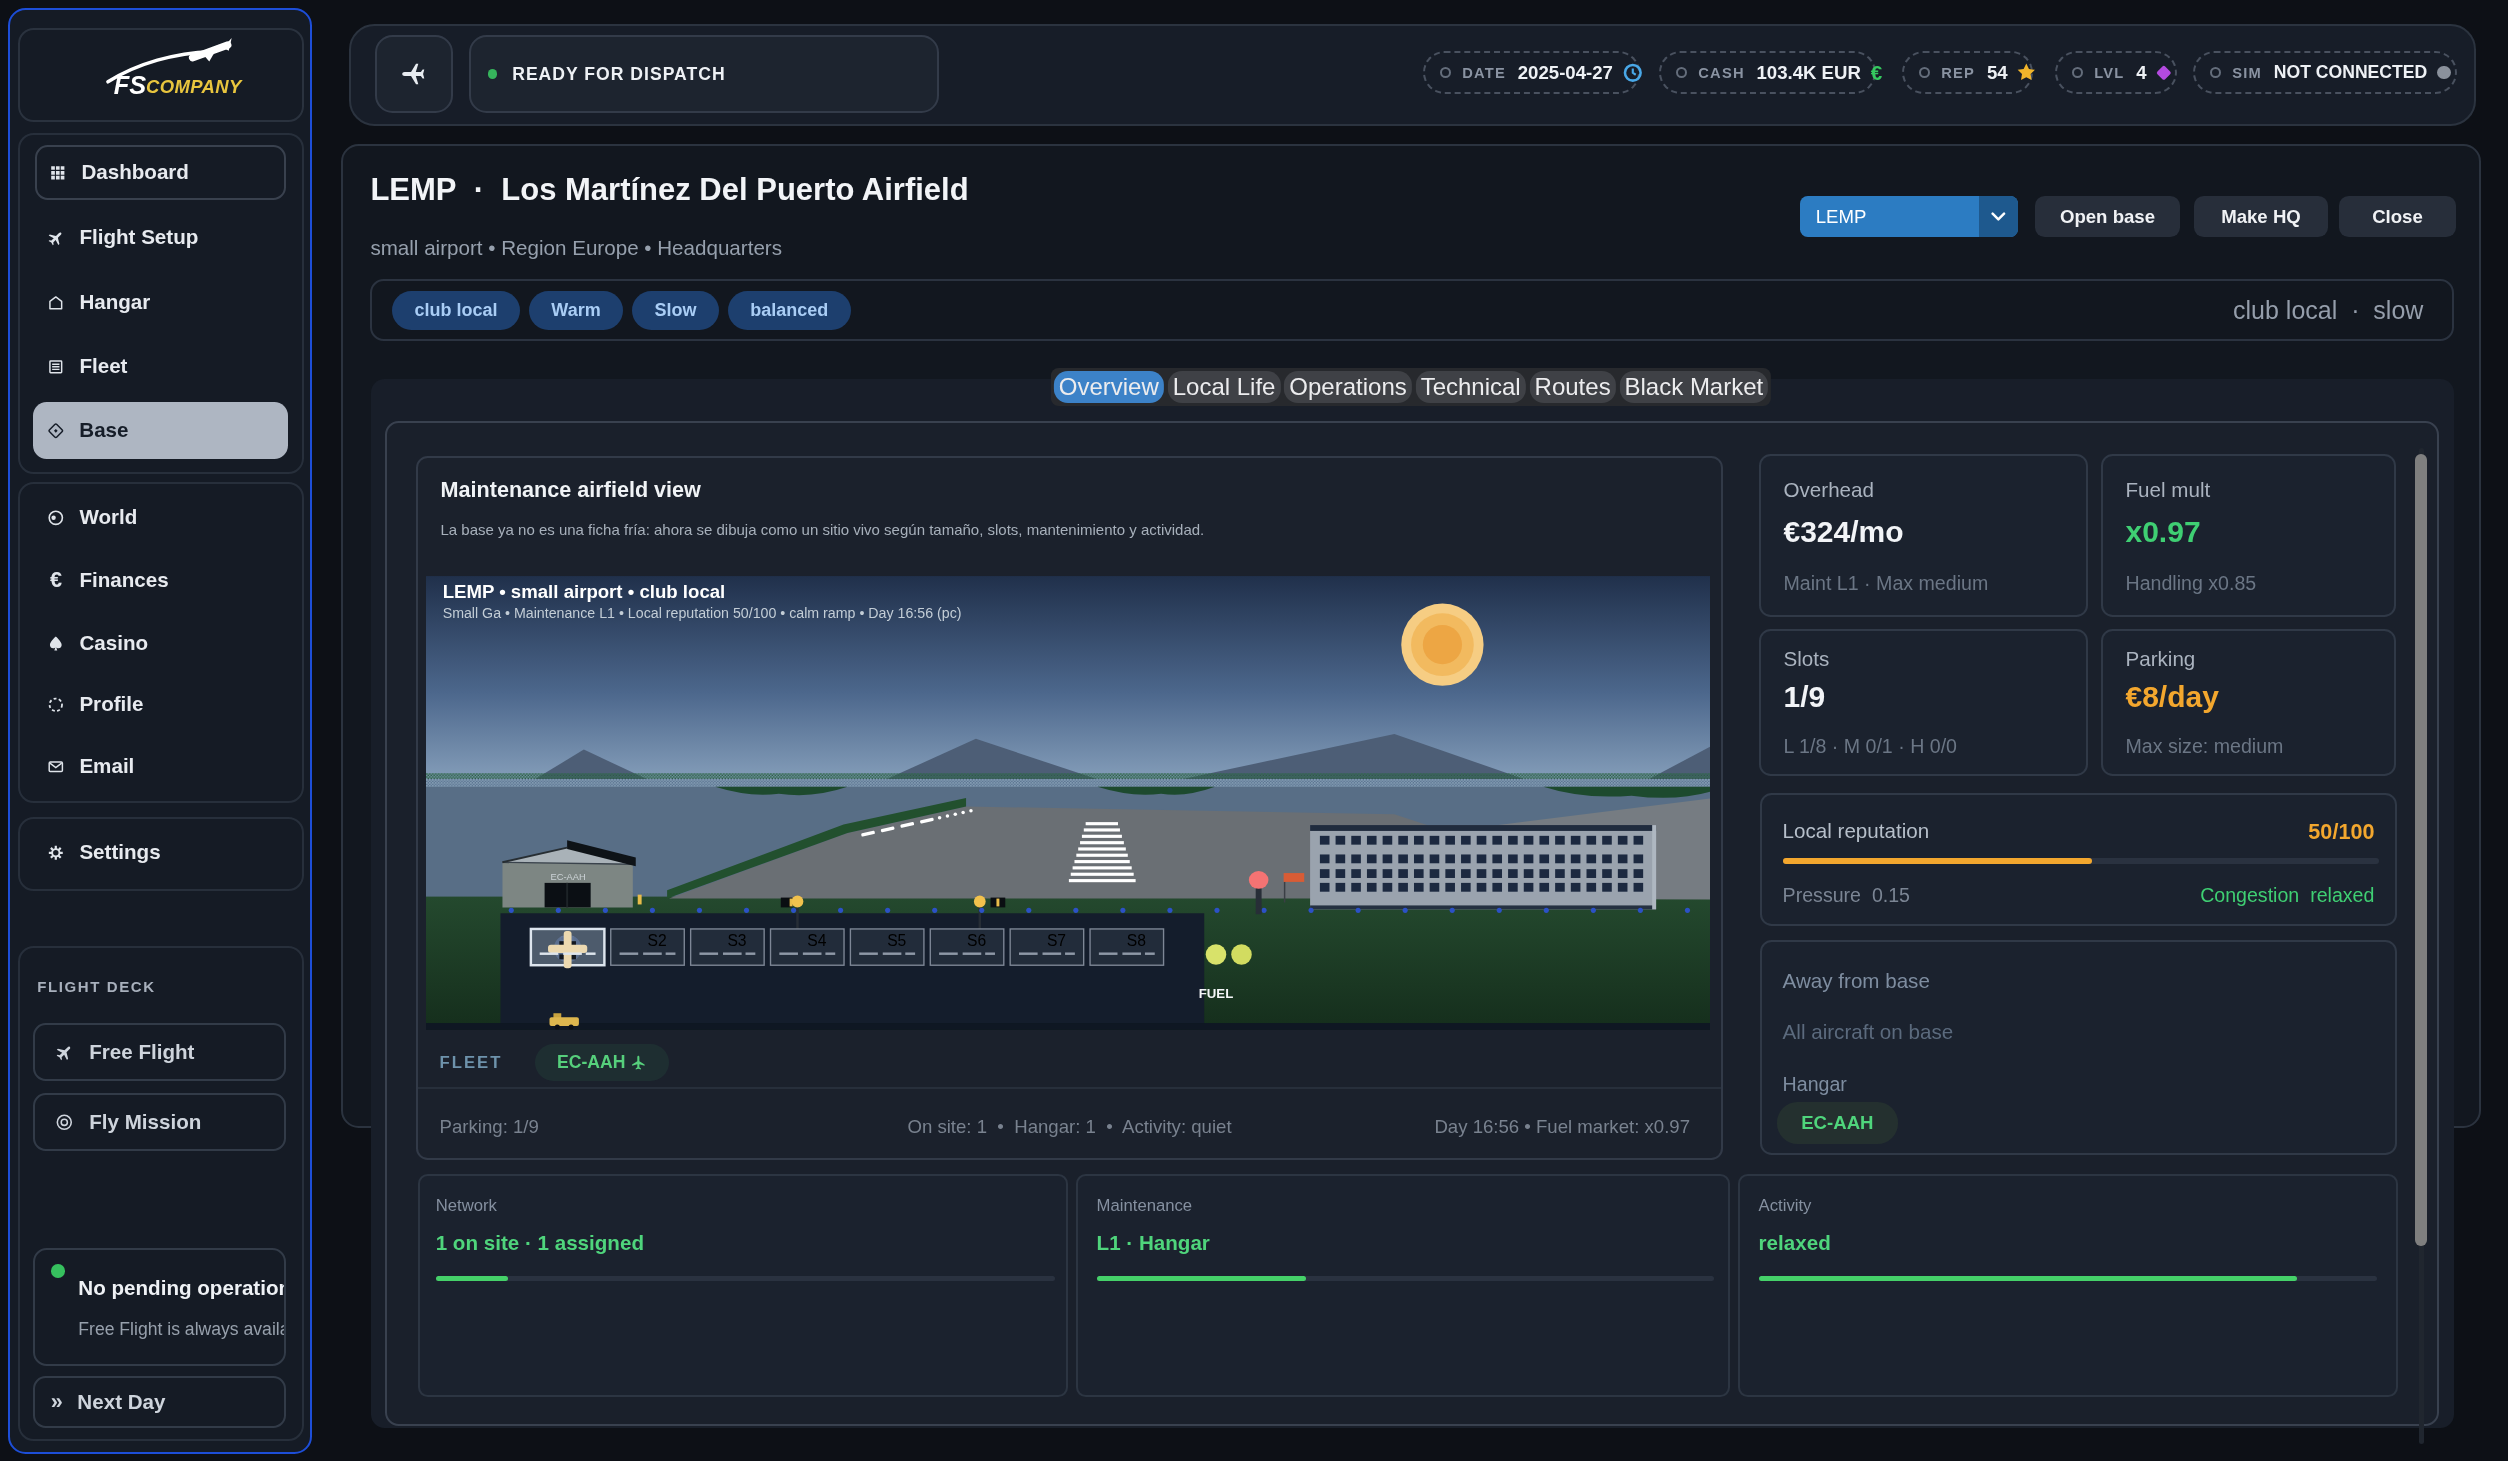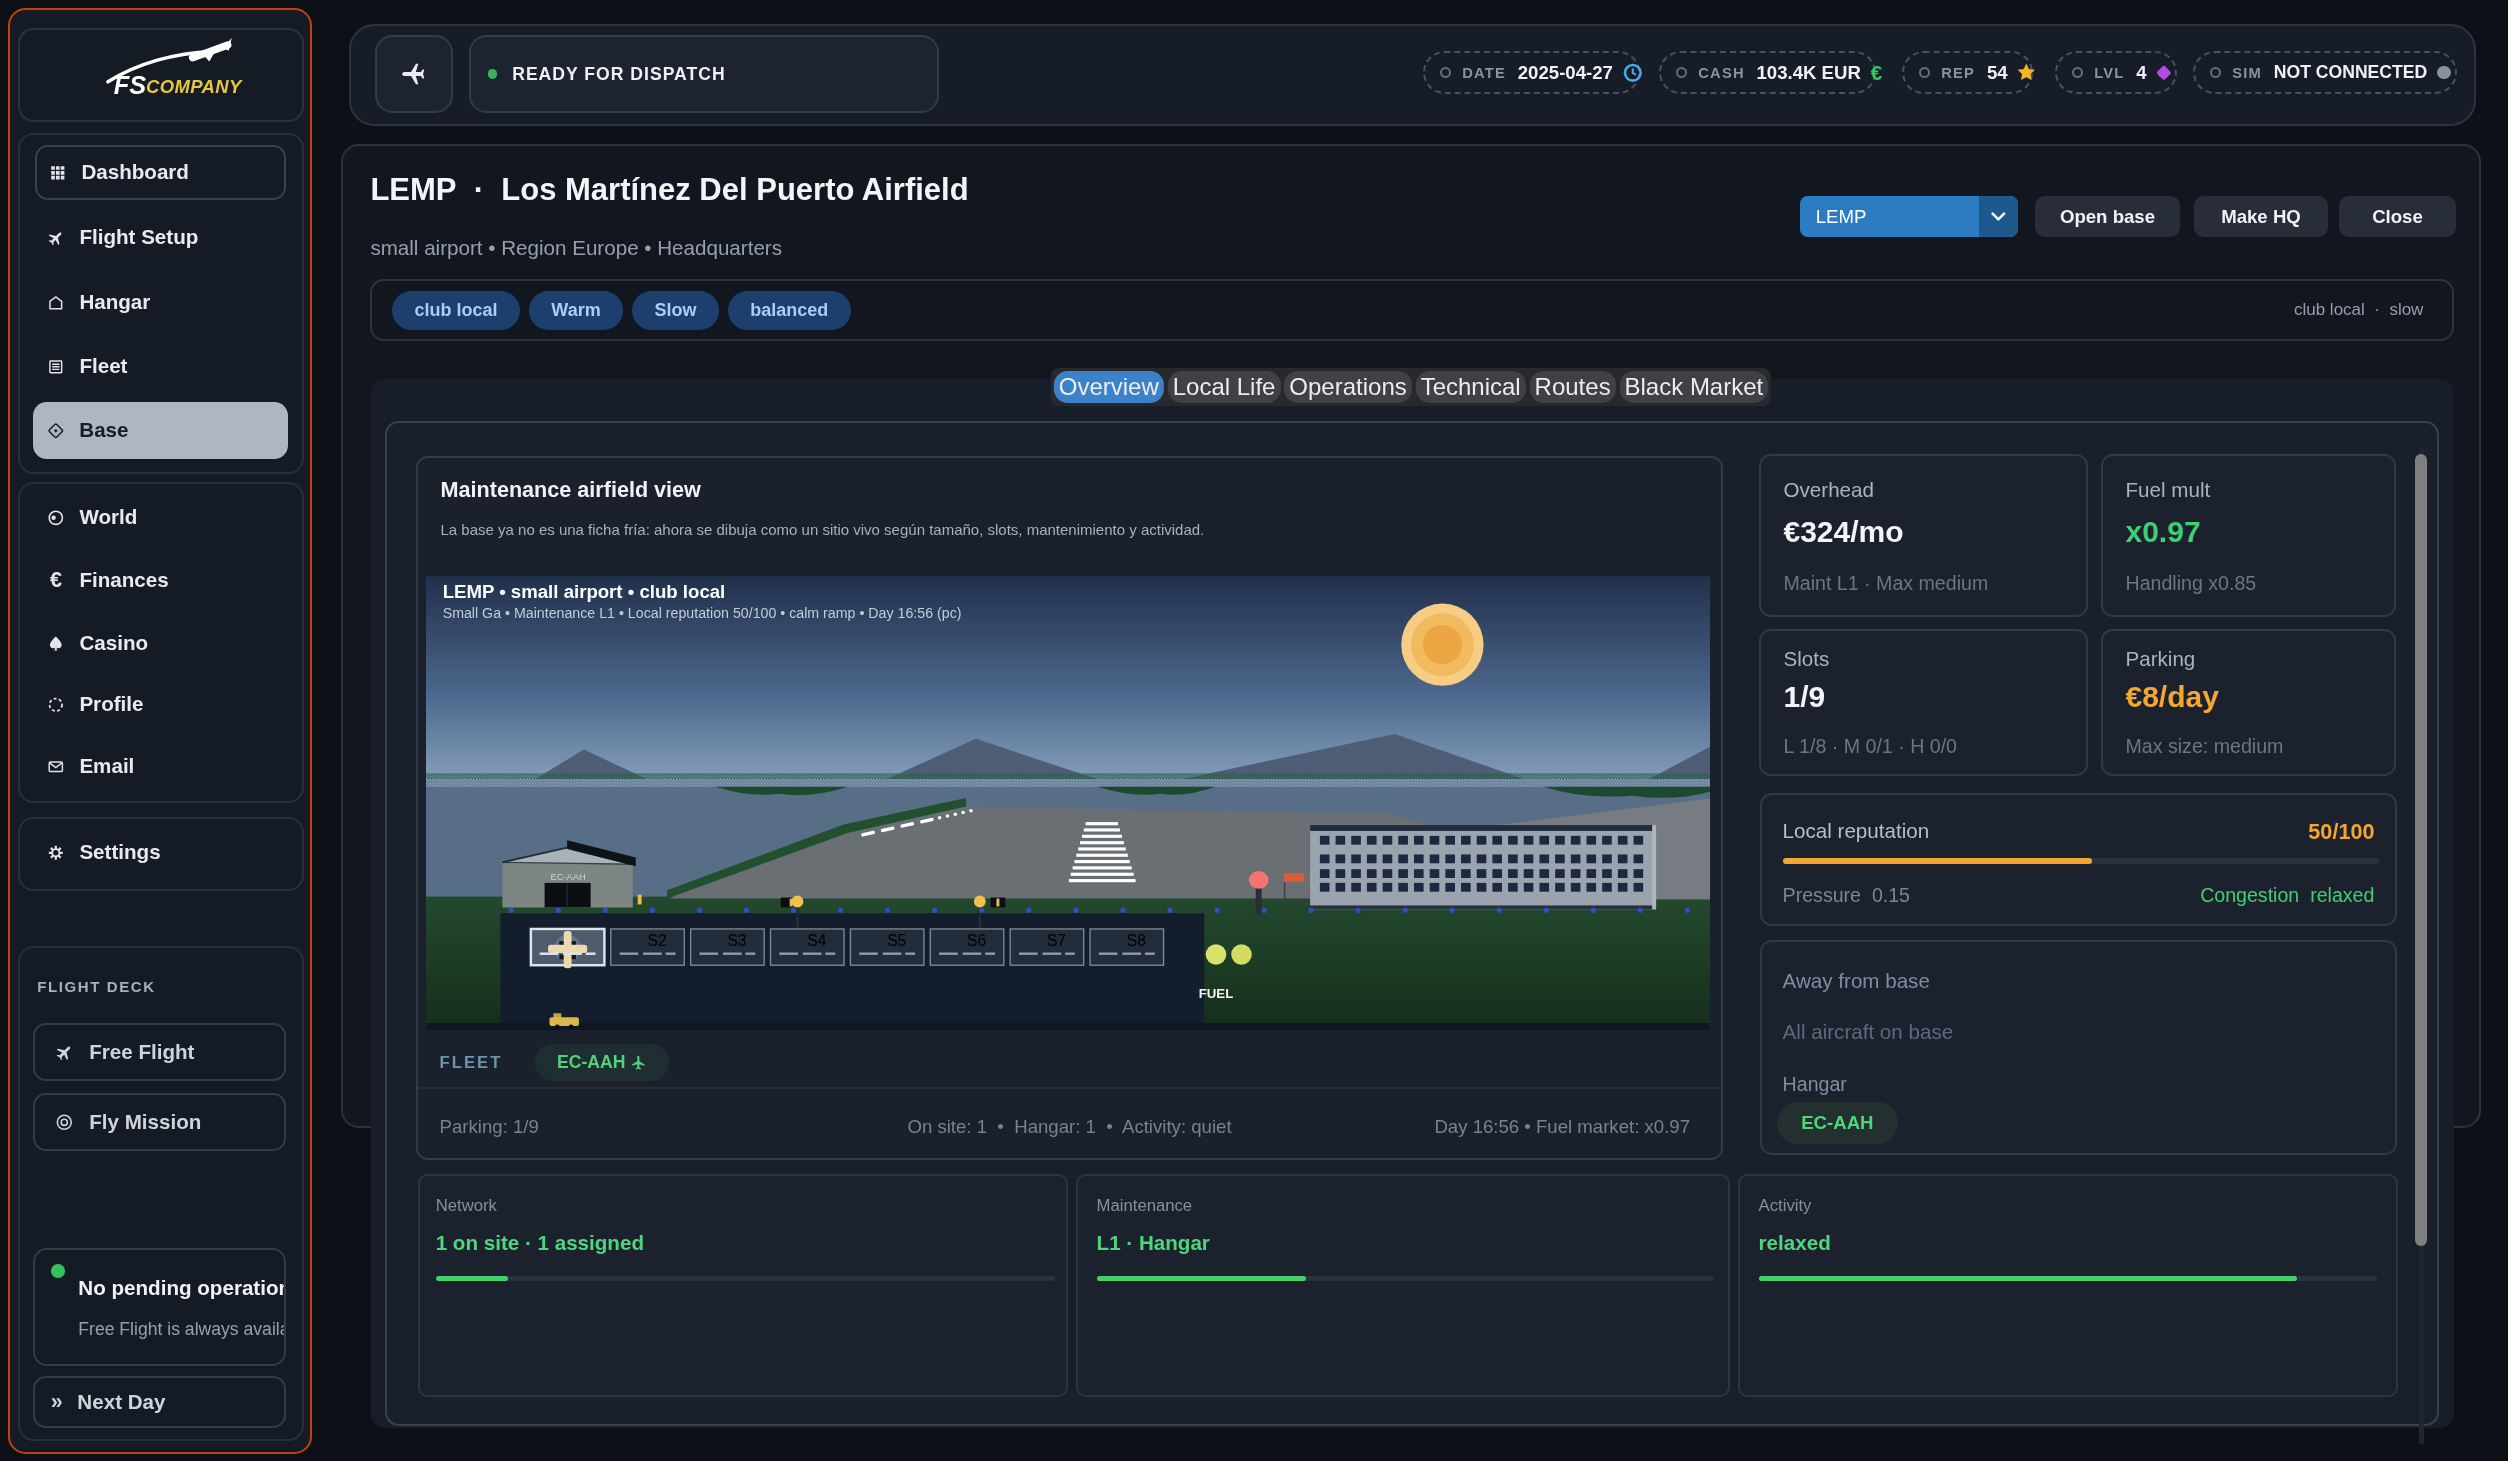--- a/index.html
+++ b/index.html
@@ -1,21 +1,21 @@
 <!DOCTYPE html>
 <html><head>
 <meta charset="utf-8">
 <style>
   * { margin:0; padding:0; box-sizing:border-box; }
   html,body { background:#0d1016; font-family:"Liberation Sans", sans-serif; }
   #stage { position:relative; width:2508px; height:1461px; background:#0d1016; overflow:hidden; }
   .abs { position:absolute; }
 
   
-  #sidebar { left:7.8px; top:7.8px; width:304px; height:1446px; background:#151b25; border:2px solid #c2410c; border-radius:17.6px; overflow:hidden; }
+  #sidebar { left:7.8px; top:7.8px; width:304px; height:1446px; background:#151b25; border:2px solid #1d4ed8; border-radius:17.6px; overflow:hidden; }
   #logo-card { left:7.8px; top:18.6px; width:286px; height:94px; border:2px solid #2a323e; border-radius:15.7px; }
   .navgroup { position:absolute; left:8.8px; width:286px; border:2px solid #272f3b; border-radius:15.7px; }
   .nav-item { position:absolute; left:25.5px; width:251px; height:51px; display:flex; align-items:center; color:#e7eaef; font-size:20.6px; font-weight:bold; }
   .nav-ico { width:17.6px; height:17.6px; margin-left:11.8px; margin-right:14.7px; flex:none; }
   .nav-card { border:2px solid #39414e; border-radius:12.7px; }
   .nav-sel { background:#aeb6c2; border-radius:13.7px; color:#161d28; }
   #fd-label { position:absolute; color:#a8b0bc; font-size:15px; font-weight:bold; letter-spacing:1.6px; }
   .fd-btn { position:absolute; left:23.5px; width:253px; height:58px; border:2px solid #323b48; border-radius:12.7px; display:flex; align-items:center; color:#ced4dc; font-size:20.6px; font-weight:bold; }
   .fd-btn .nav-ico { margin-left:19.6px; margin-right:15.7px; width:18.6px; height:18.6px; }
 
@@ -32,21 +32,21 @@
 
   
   #panel { left:341px; top:144px; width:2140px; height:984px; background:#12171f; border:2px solid #2b333f; border-radius:17.6px; }
   #ptitle { left:27.4px; top:25.5px; color:#f2f4f7; font-size:31px; font-weight:bold; }
   #psub { left:27.4px; top:90px; color:#96a0ad; font-size:20.6px; }
   .hbtn { position:absolute; top:50px; height:41px; background:#272e3a; border-radius:9.8px; color:#f0f2f5; font-size:18.6px; font-weight:bold; display:flex; align-items:center; justify-content:center; }
   #lempsel { position:absolute; top:50px; left:1457px; width:218px; height:41px; background:#2c7cc2; border-radius:7.8px; color:#fff; font-size:18.6px; display:flex; align-items:center; }
   #lempchev { position:absolute; right:0; top:0; width:39px; height:41px; background:#1e598e; border-radius:0 7.8px 7.8px 0; display:flex; align-items:center; justify-content:center; }
   #chiprow { left:27.4px; top:133px; width:2084px; height:62px; border:2px solid #2b3340; border-radius:13.7px; display:flex; align-items:center; }
   .chip { height:39px; background:#1d3f6e; border-radius:19.6px; color:#a9cdf5; font-size:18px; font-weight:bold; display:flex; align-items:center; padding:0 22.5px; margin-right:8.8px; }
-  #chipinfo { position:absolute; right:29px; color:#959eab; font-size:17px; }
+  #chipinfo { position:absolute; right:29px; color:#959eab; font-size:25px; }
   #tabsbar { top:222px; left:50%; transform:translateX(-50%); background:#27292d; border-radius:7.8px; padding:2.9px; display:flex; gap:3.9px; }
   .tab { height:32px; background:#3f4146; border-radius:14px; color:#ececee; font-size:24px; display:flex; align-items:center; padding:0 5px; }
   .tab.on { background:#3c82c8; }
   #wrapper { left:28px; top:233px; width:2083px; height:1049px; background:#181e29; border-radius:13.7px; }
   #subpanel { left:42px; top:275px; width:2054px; height:1005px; background:#1a202b; border:2px solid #39414f; border-radius:13.7px; }
 
   
   #afcard { left:73px; top:310px; width:1307px; height:704px; background:#1b212c; border:2px solid #323a48; border-radius:11.8px; overflow:hidden; }
   #af-title { left:22.5px; top:18.6px; color:#f0f3f6; font-size:21.6px; font-weight:bold; }
   #af-desc { left:22.5px; top:63px; color:#a7b0bb; font-size:15px; }

